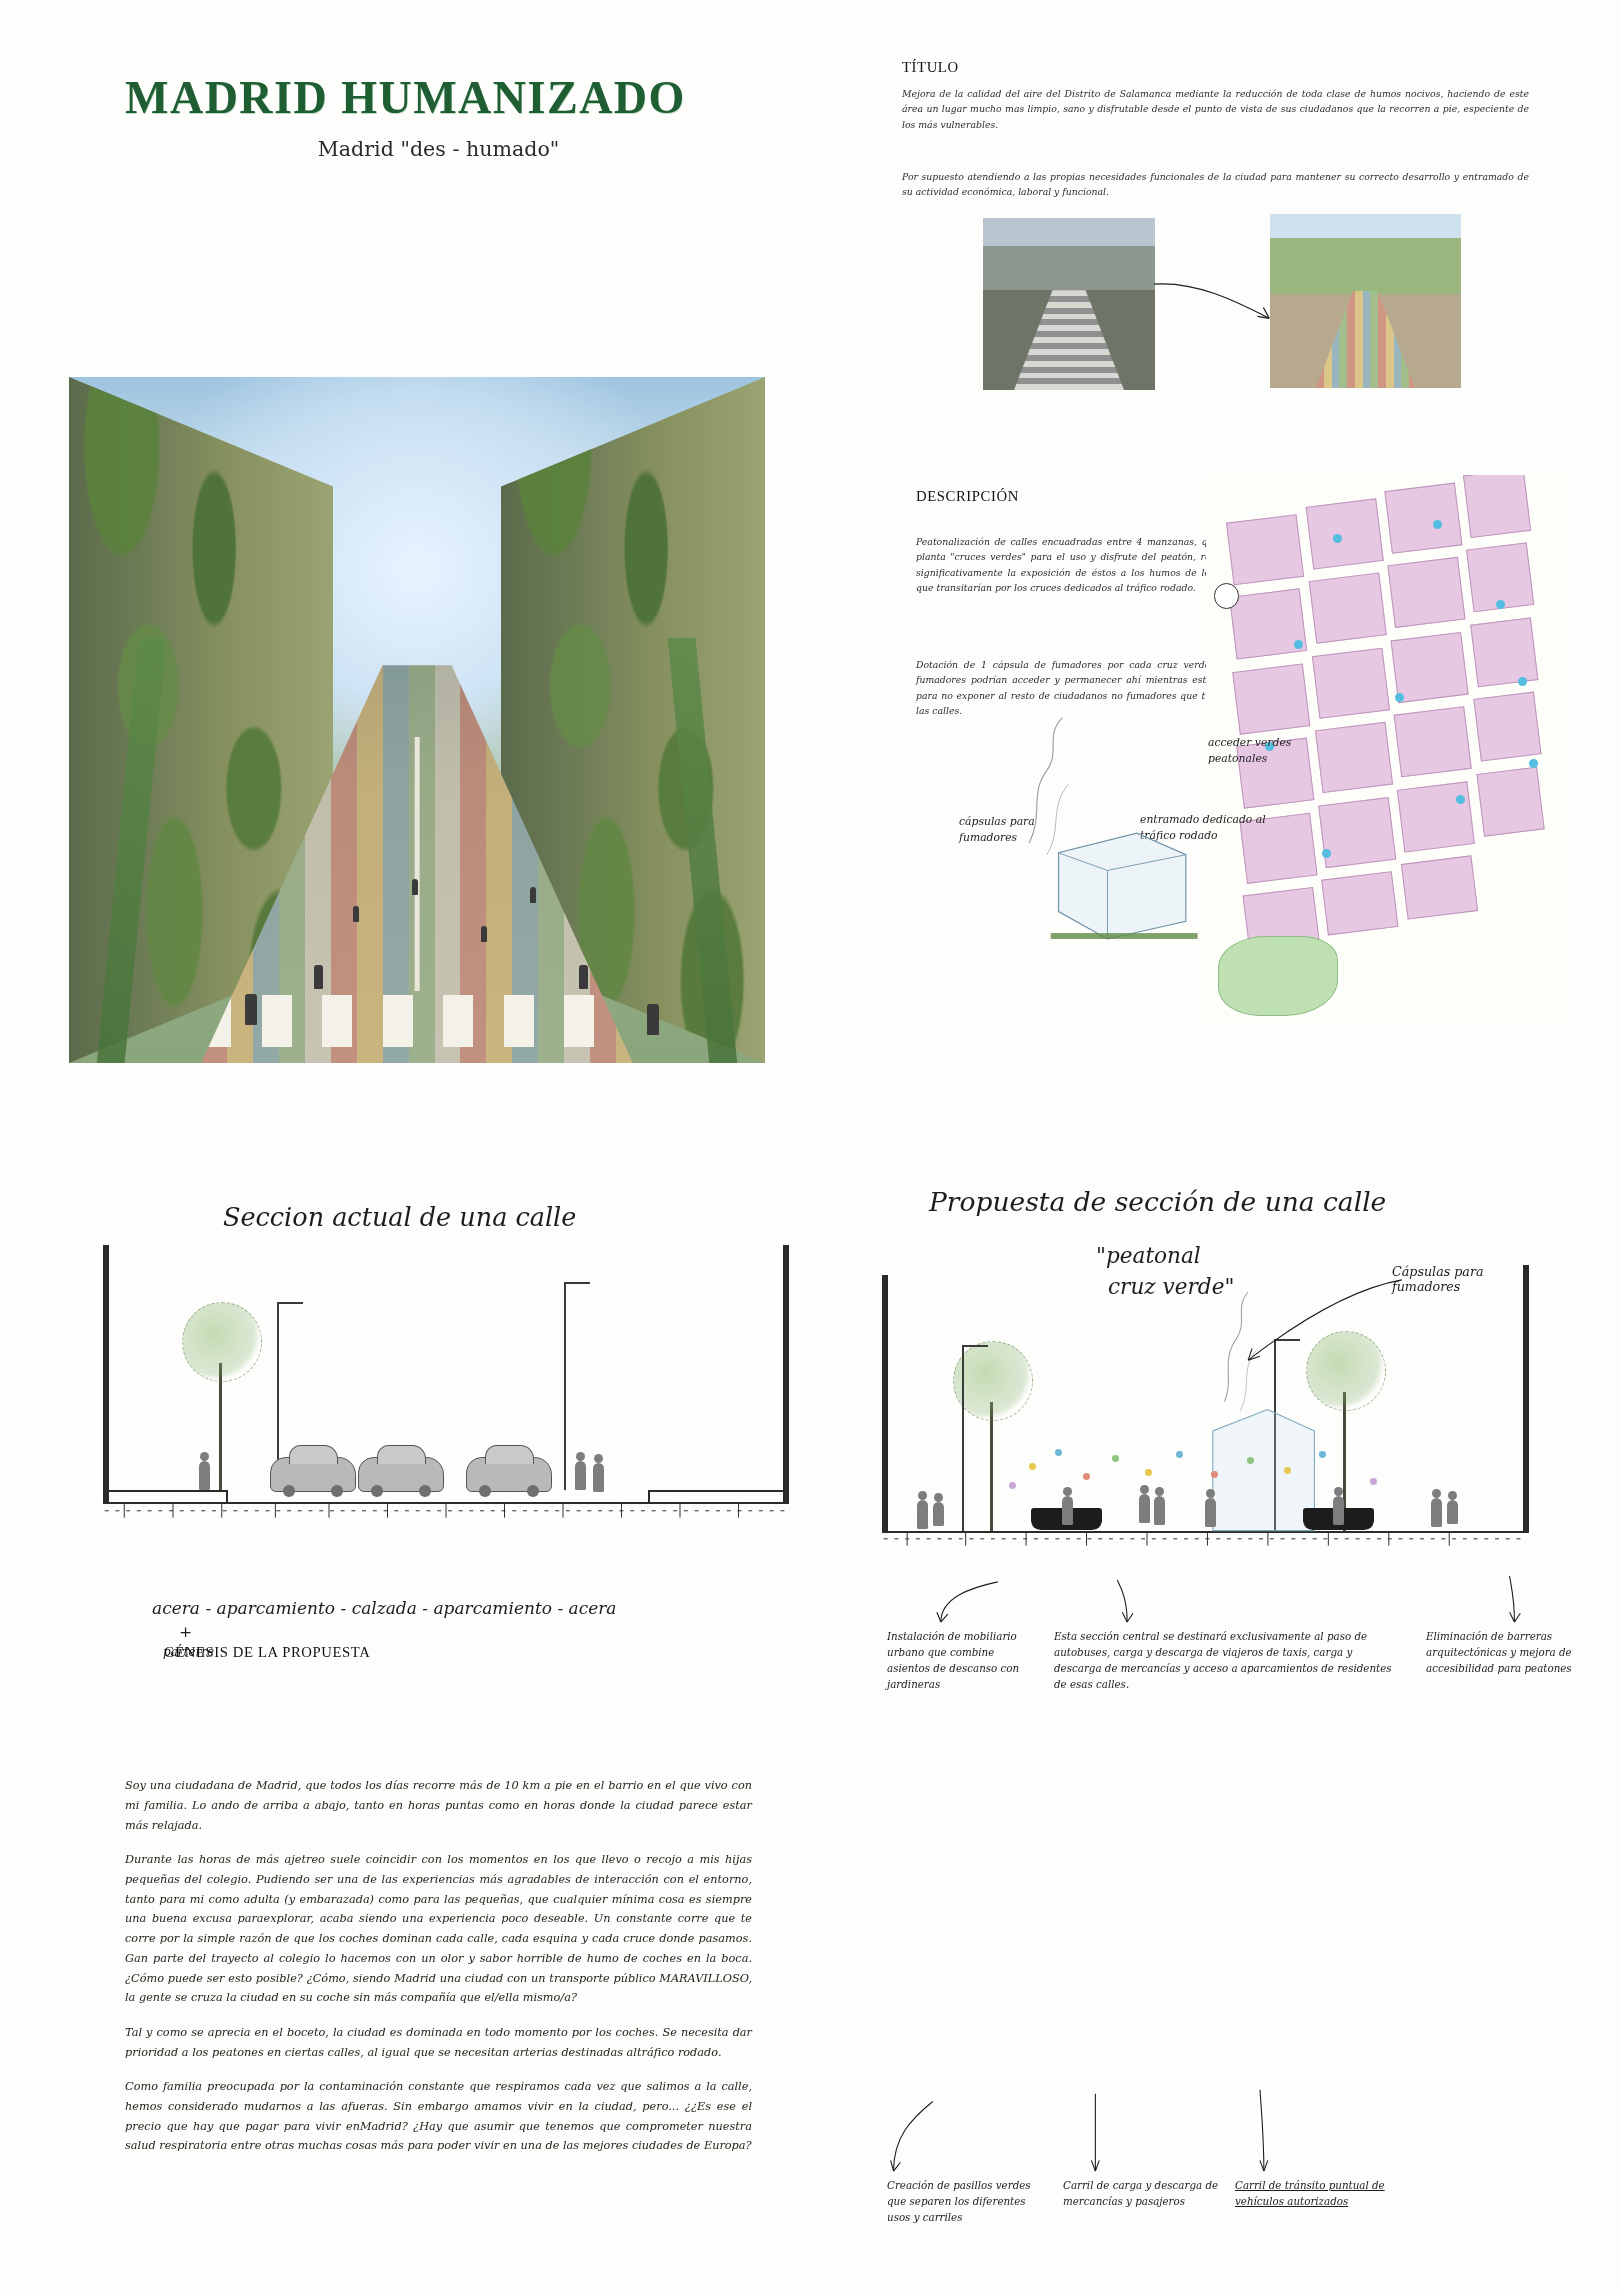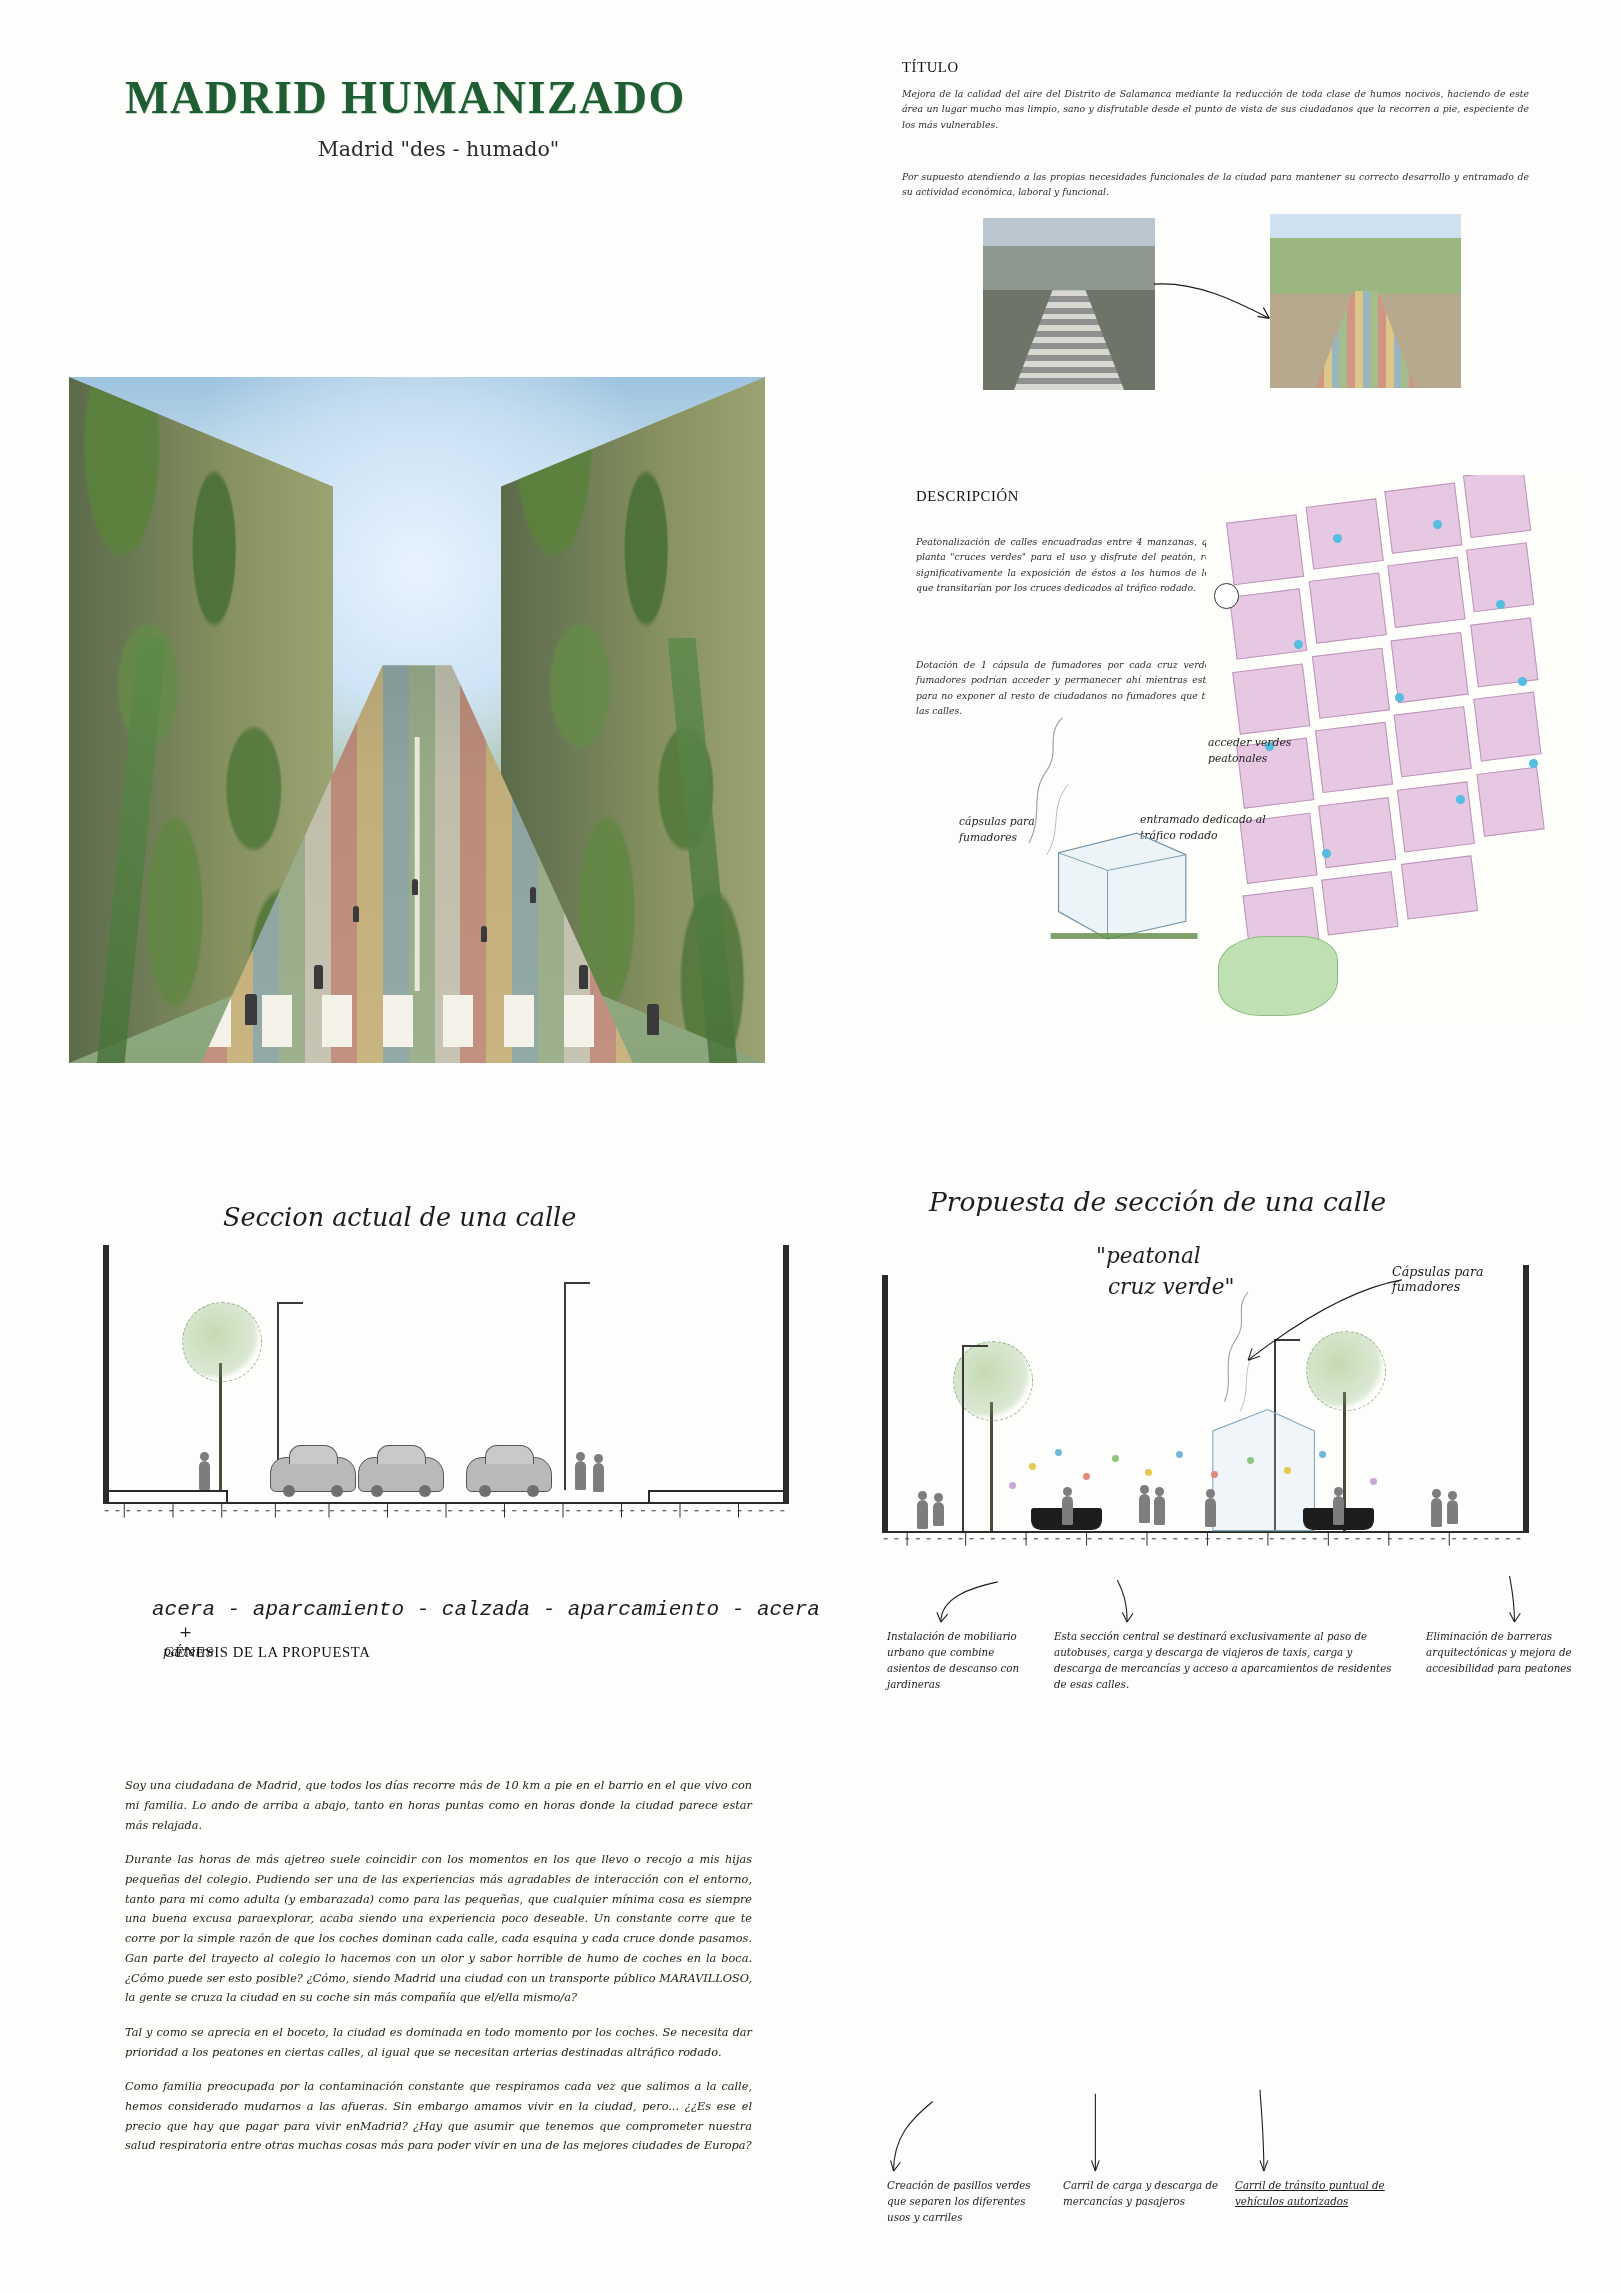--- a/index.html
+++ b/index.html
@@ -100,21 +100,21 @@
     line-height: 1.45;
     color: #1c1c1c;
   }
   #note-cruces { left: 1208px; top: 735px; width: 108px; }
   #note-entramado { left: 1140px; top: 812px; width: 132px; }
   #note-capsulas { left: 959px; top: 814px; width: 98px; }
 
   
   #sec-actual-title { left: 223px; top: 1202px; font-size: 25.5px; }
   #sec-actual-draw { left: 103px; top: 1245px; width: 686px; height: 314px; }
-  #sec-actual-caption { left: 152px; top: 1598px; font-size: 21px; font-family: Liberation Mono, monospace; }
+  #sec-actual-caption { left: 152px; top: 1598px; font-size: 17px; }
   #sec-actual-caption2 { left: 179px; top: 1622px; font-size: 15.7px; }
   #sec-actual-caption3 { left: 163px; top: 1645px; font-size: 12px; }
 
   
   #sec-prop-title { left: 929px; top: 1186px; font-size: 26.5px; }
   #sec-prop-sub1 { left: 1096px; top: 1243px; font-size: 21.6px; }
   #sec-prop-sub2 { left: 1108px; top: 1274px; font-size: 21.6px; }
   #sec-prop-caps { left: 1392px; top: 1264px; font-size: 12.7px; width: 108px; }
   #sec-prop-draw { left: 882px; top: 1255px; width: 647px; height: 323px; }
 

